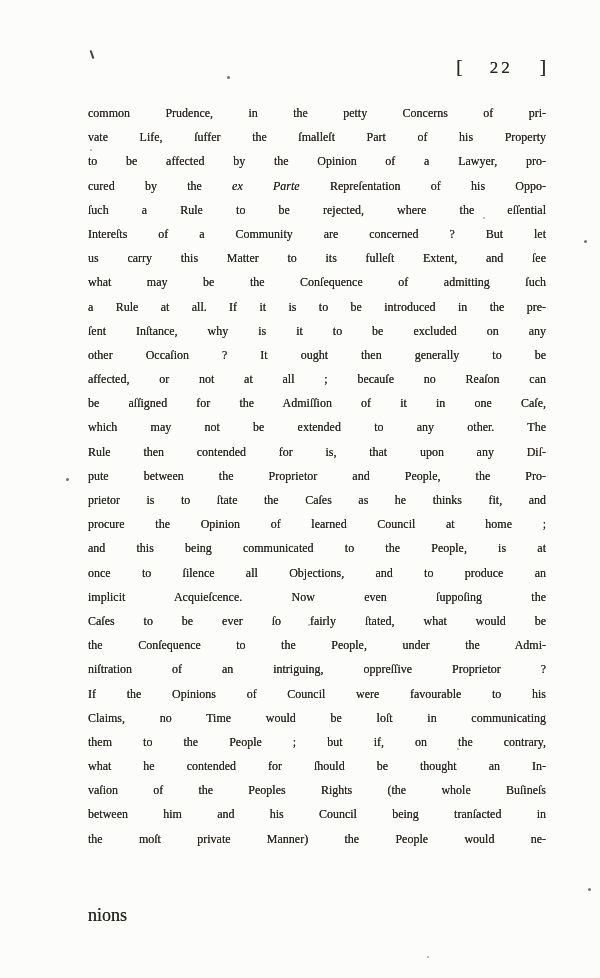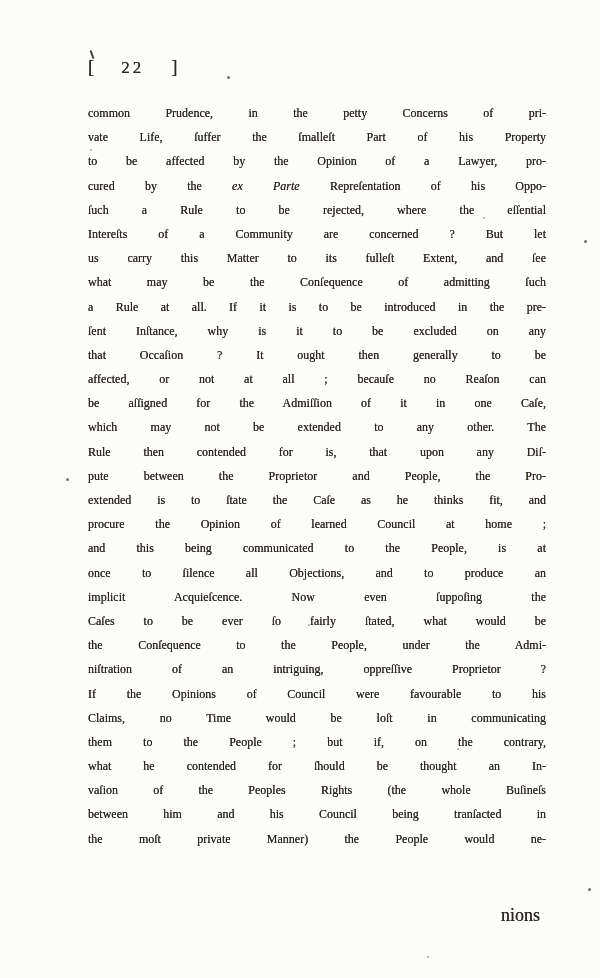--- a/index.html
+++ b/index.html
@@ -12,21 +12,21 @@
   }
   .page {
     position: relative;
     width: 600px; height: 978px;
     background: var(--paper, #fcfcfa);
     color: var(--ink, #2b2620);
   }
   .header {
     position: absolute;
     left: 88px; top: 56px; width: 458px;
-    text-align: left;
+    text-align: right;
     font-size: 19px;
     color: var(--ink, #2b2620);
     text-shadow: 0 0 0.5px rgba(40,34,28,0.85);
   }
   .header .pagenum {
     display: inline-block;
     margin: 0 27px;
     font-size: 17px;
     letter-spacing: 3px;
   }
@@ -41,21 +41,20 @@
     text-align: justify;
     text-align-last: justify;
     white-space: normal;
     height: 24.2px;
     overflow: visible;
   }
   .line i { font-style: italic; }
   .catchword {
     position: absolute;
     left: 88px; top: 903px; width: 452px;
-    text-align: right;
     font-size: 18px;
     line-height: 24.2px;
     text-shadow: 0 0 0.55px rgba(40,34,28,0.85);
   }
   .speck {
     position: absolute;
     width: 3px; height: 3px;
     background: #4a423a;
     border-radius: 50%;
     opacity: 0.75;
@@ -82,27 +81,27 @@
       <div class="line">common Prudence, in the petty Concerns of pri-</div>
       <div class="line">vate Life, ſuffer the ſmalleſt Part of his Property</div>
       <div class="line">to be affected by the Opinion of a Lawyer, pro-</div>
       <div class="line"><span>cured by the </span><i>ex Parte</i><span> Repreſentation of his Oppo-</span></div>
       <div class="line">ſuch a Rule to be rejected, where the eſſential</div>
       <div class="line">Intereſts of a Community are concerned ? But let</div>
       <div class="line">us carry this Matter to its fulleſt Extent, and ſee</div>
       <div class="line">what may be the Conſequence of admitting ſuch</div>
       <div class="line">a Rule at all. If it is to be introduced in the pre-</div>
       <div class="line">ſent Inſtance, why is it to be excluded on any</div>
-      <div class="line">that Occaſion ? It ought then generally to be</div>
+      <div class="line">other Occaſion ? It ought then generally to be</div>
       <div class="line">affected, or not at all ; becauſe no Reaſon can</div>
       <div class="line">be aſſigned for the Admiſſion of it in one Caſe,</div>
       <div class="line">which may not be extended to any other. The</div>
       <div class="line">Rule then contended for is, that upon any Diſ-</div>
       <div class="line">pute between the Proprietor and People, the Pro-</div>
-      <div class="line">extended is to ſtate the Caſe as he thinks fit, and</div>
+      <div class="line">prietor is to ſtate the Caſes as he thinks fit, and</div>
       <div class="line">procure the Opinion of learned Council at home ;</div>
       <div class="line">and this being communicated to the People, is at</div>
       <div class="line">once to ſilence all Objections, and to produce an</div>
       <div class="line">implicit Acquieſcence. Now even ſuppoſing the</div>
       <div class="line">Caſes to be ever ſo fairly ſtated, what would be</div>
       <div class="line">the Conſequence to the People, under the Admi-</div>
       <div class="line">niſtration of an intriguing, oppreſſive Proprietor ?</div>
       <div class="line">If the Opinions of Council were favourable to his</div>
       <div class="line">Claims, no Time would be loſt in communicating</div>
       <div class="line">them to the People ; but if, on the contrary,</div>

